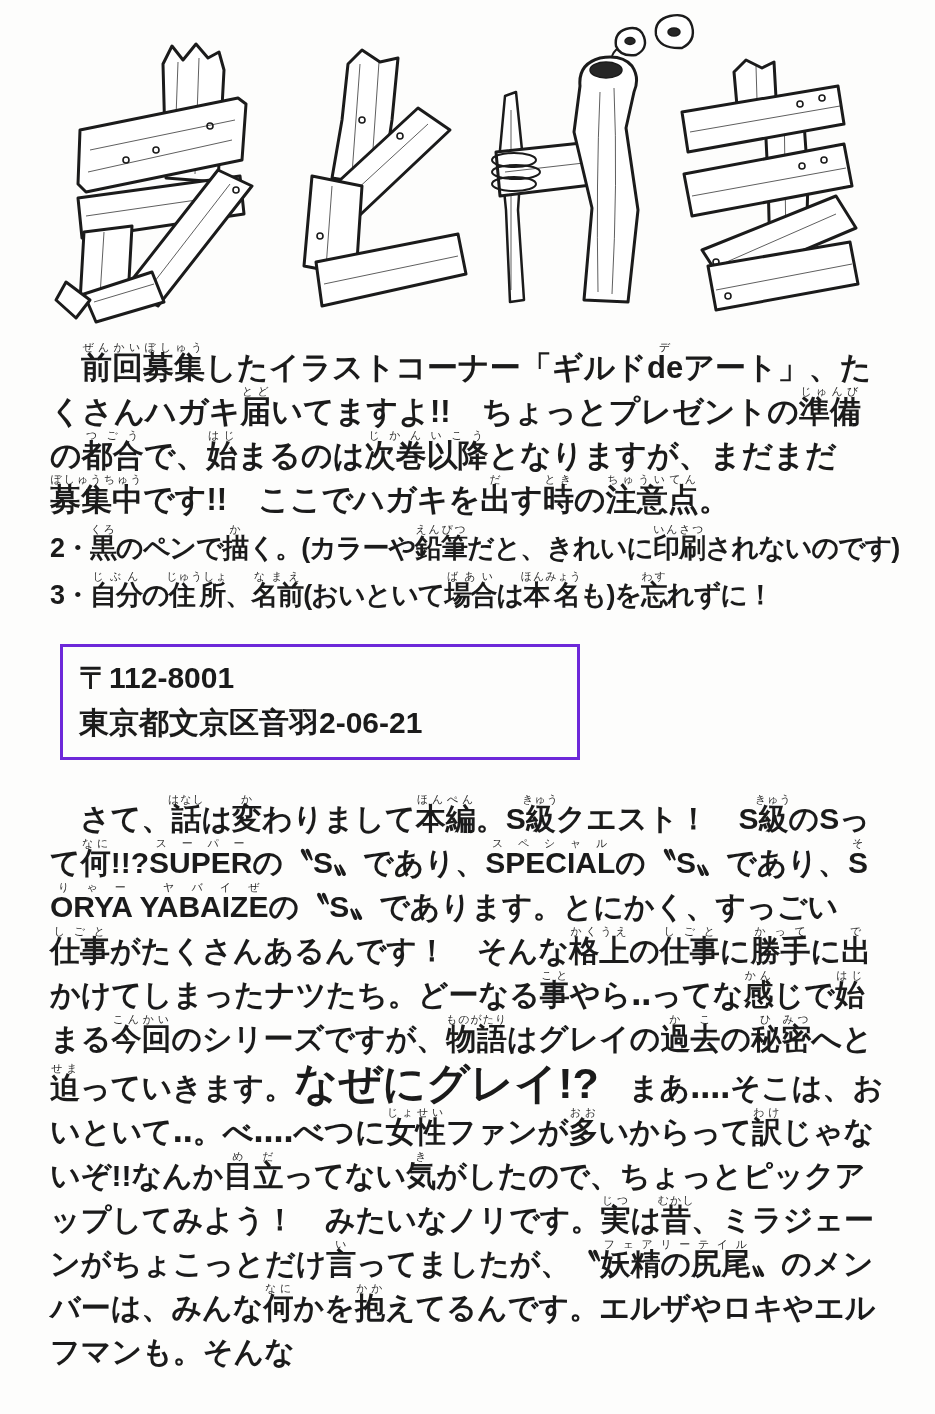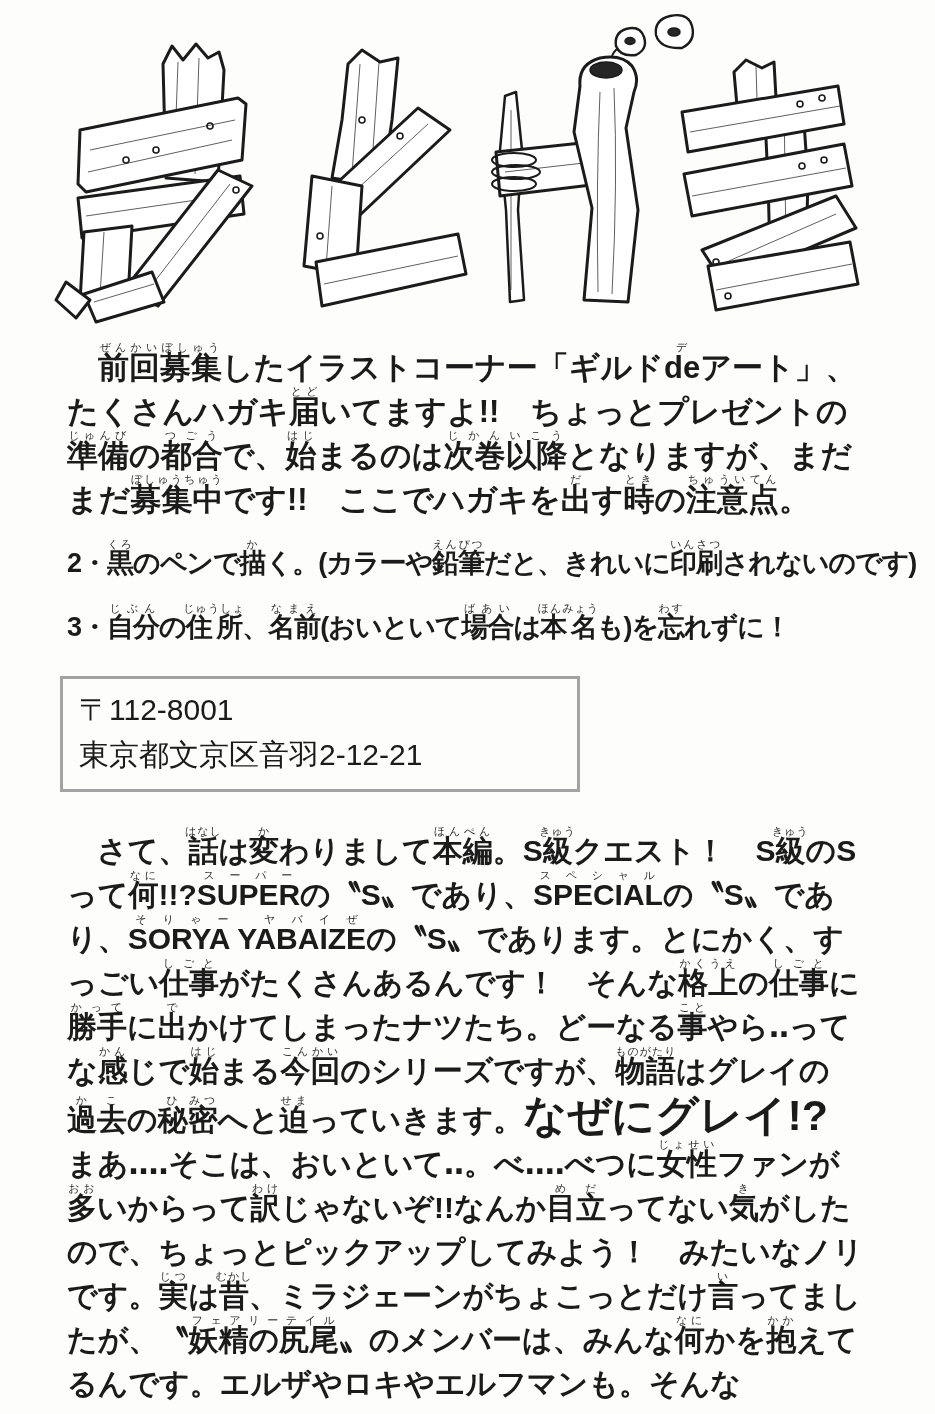--- a/index.html
+++ b/index.html
@@ -15,21 +15,21 @@
   .title-art{display:block;margin:0 auto;}
   .plank{fill:#ffffff;stroke:#1b1b1b;stroke-width:3;stroke-linejoin:round;}
   .stick{fill:#ffffff;stroke:#1b1b1b;stroke-width:2.5;stroke-linejoin:round;}
   .grain{fill:none;stroke:#1b1b1b;stroke-width:1;opacity:.7;}
   .rope{fill:none;stroke:#1b1b1b;stroke-width:2;}
   .nail{fill:none;stroke:#1b1b1b;stroke-width:1.6;}
   .hole{fill:#262626;stroke:#1b1b1b;stroke-width:1.5;}
   .smoke{fill:#ffffff;stroke:#1b1b1b;stroke-width:2.4;}
   
   .content{padding:0 50px;}
-  p{margin:17px;}
+  p{margin:0;}
   .jp{
     font-weight:700;
     word-break:break-word;
     letter-spacing:0;
   }
   .intro{font-size:31px;line-height:44px;margin-top:10px;}
   .rules{margin-top:2px;}
   .rule{font-size:27px;line-height:46px;white-space:nowrap;letter-spacing:-1px;}
   .main-par{font-size:30px;line-height:44px;margin-top:34px;}
   ruby rt{
@@ -44,24 +44,24 @@
     display:flex;align-items:center;
     margin-top:26px;margin-bottom:6px;
   }
   .address-label{
     font-size:31px;font-weight:700;
     white-space:nowrap;
     padding-top:8px;
   }
   .address-box{
     margin-left:10px;
-    border:3px solid #a3a3a3;
+    border:3px solid #6d28d9;
     padding:8px 18px 12px 16px;
     font-size:30px;
-    font-weight:400;
+    font-weight:700;
     line-height:45px;
     min-width:480px;
   }
 </style>
 </head>
 <body>
 
 <div class="page">
 
   <svg class="title-art" width="935" height="332" viewBox="0 0 935 332" role="img" aria-label="あとがき">
@@ -151,20 +151,20 @@
     <p class="jp intro"><span>　</span><ruby>前回<rt>ぜんかい</rt></ruby><ruby>募集<rt>ぼしゅう</rt></ruby><span>したイラストコーナー「ギルド</span><ruby>de<rt>デ</rt></ruby><span>アート」、たくさんハガキ</span><ruby>届<rt>とど</rt></ruby><span>いてますよ!!　ちょっとプレゼントの</span><ruby>準備<rt>じゅんび</rt></ruby><span>の</span><ruby>都合<rt>つごう</rt></ruby><span>で、</span><ruby>始<rt>はじ</rt></ruby><span>まるのは</span><ruby>次巻以降<rt>じかんいこう</rt></ruby><span>となりますが、まだまだ</span><ruby>募集中<rt>ぼしゅうちゅう</rt></ruby><span>です!!　ここでハガキを</span><ruby>出<rt>だ</rt></ruby><span>す</span><ruby>時<rt>とき</rt></ruby><span>の</span><ruby>注意点<rt>ちゅういてん</rt></ruby><span>。</span></p>
 
     <div class="rules">
       <p class="jp rule"><span>2・</span><ruby>黒<rt>くろ</rt></ruby><span>のペンで</span><ruby>描<rt>か</rt></ruby><span>く。(カラーや</span><ruby>鉛筆<rt>えんぴつ</rt></ruby><span>だと、きれいに</span><ruby>印刷<rt>いんさつ</rt></ruby><span>されないのです)</span></p>
       <p class="jp rule"><span>3・</span><ruby>自分<rt>じぶん</rt></ruby><span>の</span><ruby>住所<rt>じゅうしょ</rt></ruby><span>、</span><ruby>名前<rt>なまえ</rt></ruby><span>(おいといて</span><ruby>場合<rt>ばあい</rt></ruby><span>は</span><ruby>本名<rt>ほんみょう</rt></ruby><span>も)を</span><ruby>忘<rt>わす</rt></ruby><span>れずに！</span></p>
     </div>
 
     <div class="address-row">
       <div class="address-box">
         <div>〒112-8001</div>
-        <div>東京都文京区音羽2-12-21</div>
+        <div>東京都文京区音羽2-06-21</div>
       </div>
     </div>
 
     <p class="jp main-par"><span>　さて、</span><ruby>話<rt>はなし</rt></ruby><span>は</span><ruby>変<rt>か</rt></ruby><span>わりまして</span><ruby>本編<rt>ほんぺん</rt></ruby><span>。S</span><ruby>級<rt>きゅう</rt></ruby><span>クエスト！　S</span><ruby>級<rt>きゅう</rt></ruby><span>のSって</span><ruby>何<rt>なに</rt></ruby><span>!!?</span><ruby>SUPER<rt>スーパー</rt></ruby><span>の〝S〟であり、</span><ruby>SPECIAL<rt>スペシャル</rt></ruby><span>の〝S〟であり、</span><ruby>SORYA YABAIZE<rt>そりゃー ヤバイぜ</rt></ruby><span>の〝S〟であります。とにかく、すっごい</span><ruby>仕事<rt>しごと</rt></ruby><span>がたくさんあるんです！　そんな</span><ruby>格上<rt>かくうえ</rt></ruby><span>の</span><ruby>仕事<rt>しごと</rt></ruby><span>に</span><ruby>勝手<rt>かって</rt></ruby><span>に</span><ruby>出<rt>で</rt></ruby><span>かけてしまったナツたち。どーなる</span><ruby>事<rt>こと</rt></ruby><span>やら‥ってな</span><ruby>感<rt>かん</rt></ruby><span>じで</span><ruby>始<rt>はじ</rt></ruby><span>まる</span><ruby>今回<rt>こんかい</rt></ruby><span>のシリーズですが、</span><ruby>物語<rt>ものがたり</rt></ruby><span>はグレイの</span><ruby>過去<rt>かこ</rt></ruby><span>の</span><ruby>秘<rt>ひ</rt></ruby><ruby>密<rt>みつ</rt></ruby><span>へと</span><ruby>迫<rt>せま</rt></ruby><span>っていきます。</span><span class="big">なぜにグレイ!?</span><span>　まあ‥‥そこは、おいといて‥。べ‥‥べつに</span><ruby>女性<rt>じょせい</rt></ruby><span>ファンが</span><ruby>多<rt>おお</rt></ruby><span>いからって</span><ruby>訳<rt>わけ</rt></ruby><span>じゃないぞ!!なんか</span><ruby>目立<rt>めだ</rt></ruby><span>ってない</span><ruby>気<rt>き</rt></ruby><span>がしたので、ちょっとピックアップしてみよう！　みたいなノリです。</span><ruby>実<rt>じつ</rt></ruby><span>は</span><ruby>昔<rt>むかし</rt></ruby><span>、ミラジェーンがちょこっとだけ</span><ruby>言<rt>い</rt></ruby><span>ってましたが、〝</span><ruby>妖精の尻尾<rt>フェアリーテイル</rt></ruby><span>〟のメンバーは、みんな</span><ruby>何<rt>なに</rt></ruby><span>かを</span><ruby>抱<rt>かか</rt></ruby><span>えてるんです。エルザやロキやエルフマンも。そんな</span></p>
 
   </div>
 </div>
 
 </body></html>

